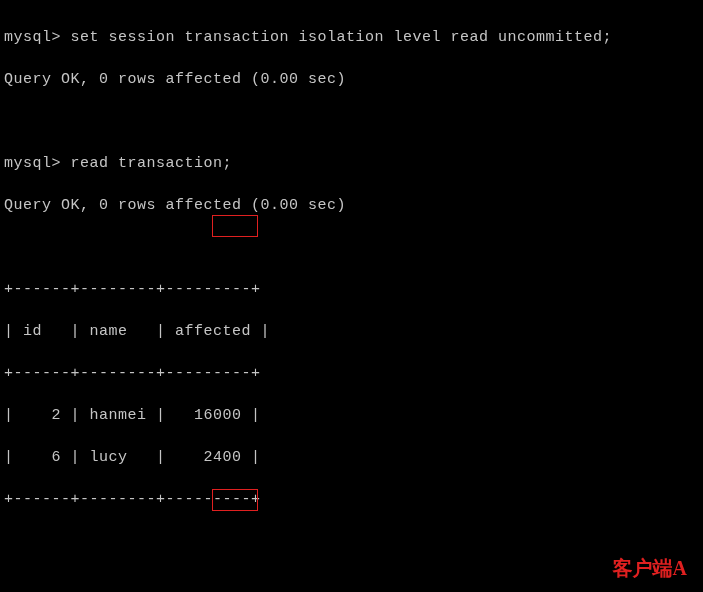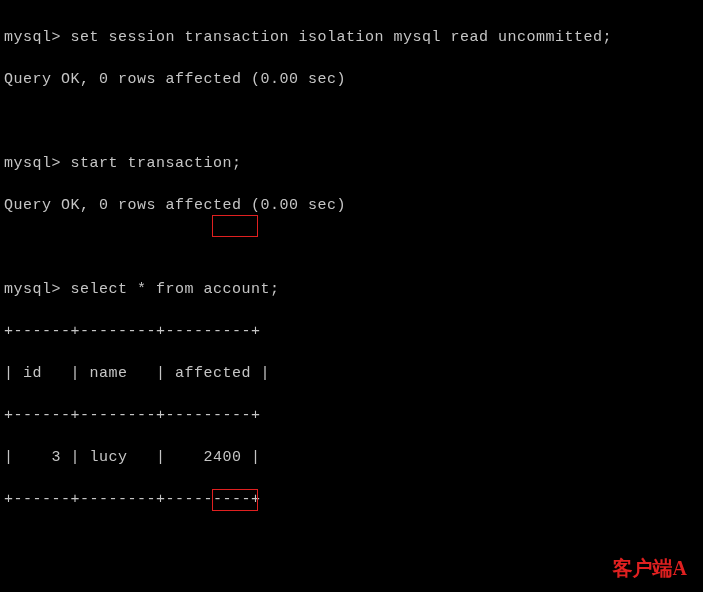--- a/index.html
+++ b/index.html
@@ -42,31 +42,31 @@
       font-family: "SimSun", "Songti SC", serif;
       font-size: 20px;
       font-weight: bold;
       margin-left: 38px;
     }
   </style>
 </head>
 <body>
 
 <div class="terminal">
-<span class="prompt-line"><span>mysql&gt; </span><span>set session transaction isolation mysql read uncommitted;</span></span>
+<span class="prompt-line"><span>mysql&gt; </span><span>set session transaction isolation level read uncommitted;</span></span>
 <span class="response-line">Query OK, 0 rows affected (0.00 sec)</span>
 <span class="blank-line"></span>
-<span class="prompt-line"><span>mysql&gt; </span><span>start transaction;</span></span>
+<span class="prompt-line"><span>mysql&gt; </span><span>read transaction;</span></span>
 <span class="response-line">Query OK, 0 rows affected (0.00 sec)</span>
 <span class="blank-line"></span>
-<span class="prompt-line"><span>mysql&gt; </span><span>select * from account;</span></span>
 <span class="sep-line">+------+--------+---------+</span>
 <span class="header-line">| id   | name   | affected |</span>
 <span class="sep-line">+------+--------+---------+</span>
-<span class="data-line">|    3 | lucy   |    2400 |</span>
+<span class="data-line">|    2 | hanmei |   16000 |</span>
+<span class="data-line">|    6 | lucy   |    2400 |</span>
 <span class="sep-line">+------+--------+---------+</span>
 
 
 
 
 
 
 
 
 

